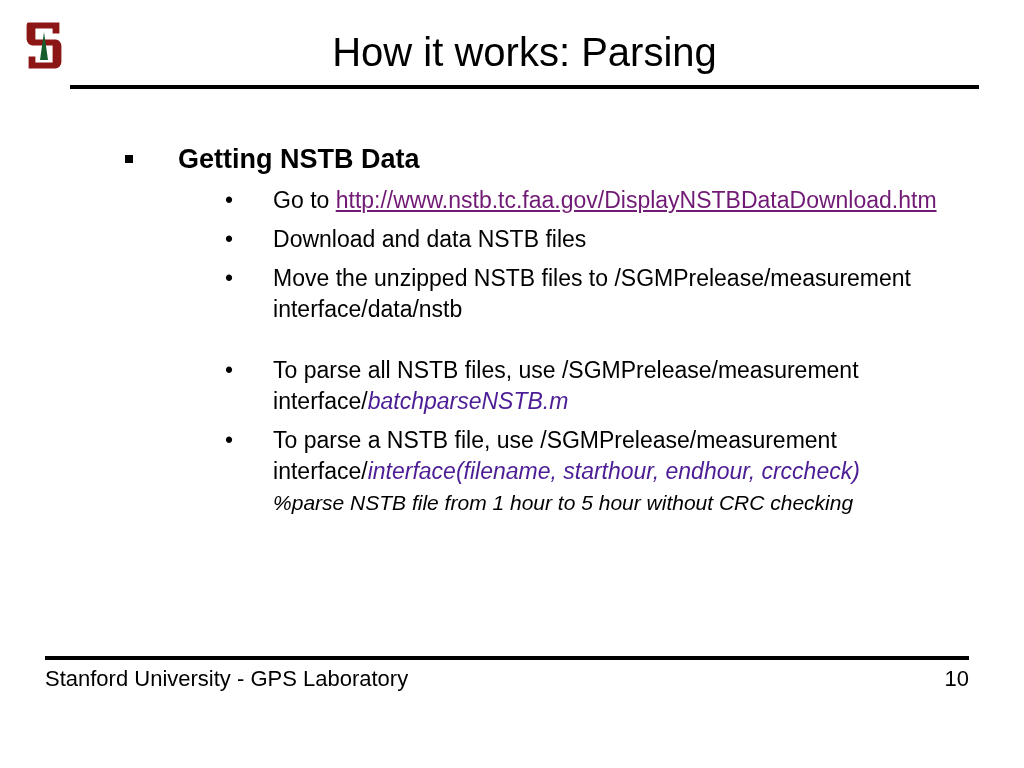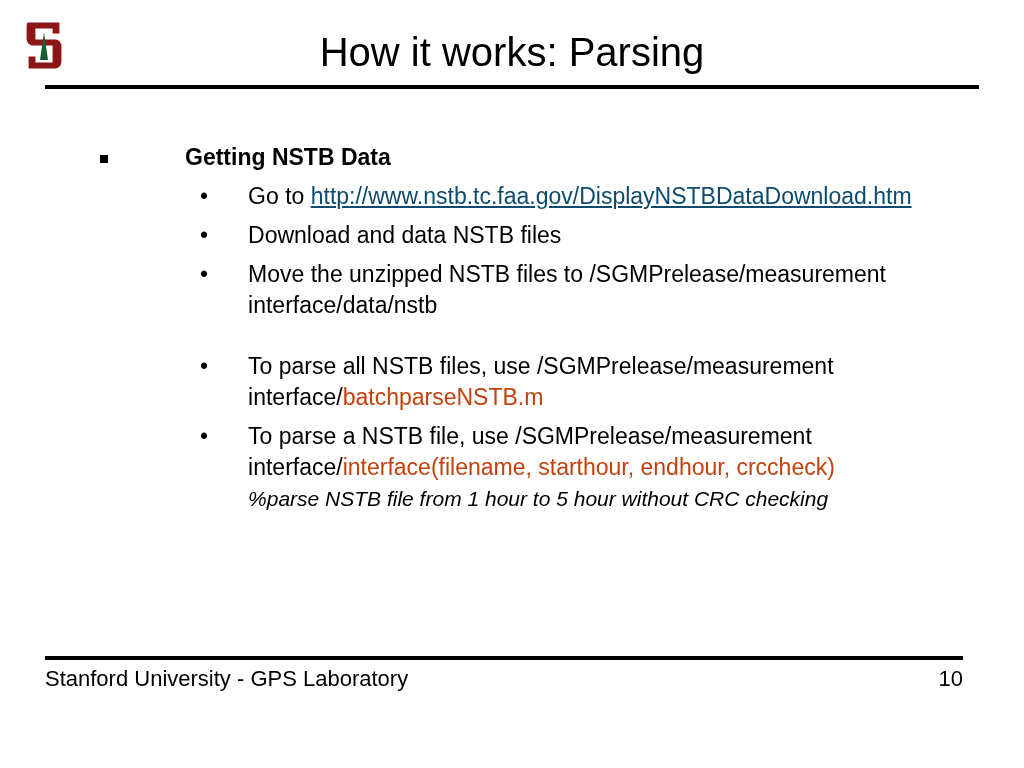--- a/index.html
+++ b/index.html
@@ -1,36 +1,36 @@
 <!DOCTYPE html>
 <html><head>
 <meta charset="utf-8">
 <style>
   * { margin: 0; padding: 0; box-sizing: border-box; }
   html, body { width: 1024px; height: 768px; background: #fff; font-family: Arial, Helvetica, sans-serif; color: #000; }
-  .slide { position: relative; width: 1024px; height: 716px; padding: 20px 45px 30px 45px; }
+  .slide { position: relative; width: 1024px; height: 716px; padding: 20px 45px 30px 70px; }
   .logo { position: absolute; top: 18px; left: 22px; width: 44px; height: 54px; }
   .logo svg { width: 44px; height: 54px; }
   .title-wrap { text-align: center; margin-top: 10px; }
   .title { font-size: 40px; font-weight: 400; }
   .hr-top { border: none; border-top: 4px solid #000; margin: 10px 0 0 0; }
   .content { margin-top: 55px; padding-left: 55px; padding-right: 20px; }
   .sec-head { display: flex; align-items: flex-start; margin-bottom: 10px; }
   .sq-bullet { width: 8px; height: 8px; background: #000; margin-top: 11px; margin-right: 45px; flex-shrink: 0; }
-  .sec-title { font-size: 23px; font-weight: bold; margin-left: 32px; }
+  .sec-title { font-size: 27px; font-weight: bold; }
   .sub-list { margin-left: 100px; margin-bottom: 30px; }
   .sub-item { display: flex; align-items: flex-start; font-size: 23px; line-height: 1.35; margin-bottom: 8px; }
   .dot { margin-right: 40px; flex-shrink: 0; font-size: 23px; }
   .sub-text { flex: 1; }
-  .link { color: #0c4a6e; text-decoration: underline; }
-  .red { color: #c2410c; }
+  .link { color: #701a75; text-decoration: underline; }
+  .red { color: #4c1d95; font-style: italic; }
   .ex-line { font-size: 22px; margin-top: 2px; }
   .ex-code { font-size: 21px; }
   .comment { font-size: 21px; margin-top: 2px; font-style: italic; }
-  .footer { position: absolute; bottom: 24px; left: 45px; right: 61px; }
+  .footer { position: absolute; bottom: 24px; left: 45px; right: 55px; }
   .hr-bot { border: none; border-top: 4px solid #000; margin-bottom: 6px; }
   .foot-row { display: flex; justify-content: space-between; font-size: 22px; }
 </style>
 </head>
 <body>
 
 <div class="slide">
 
   <div class="logo">
     <svg viewBox="0 0 44 54">

